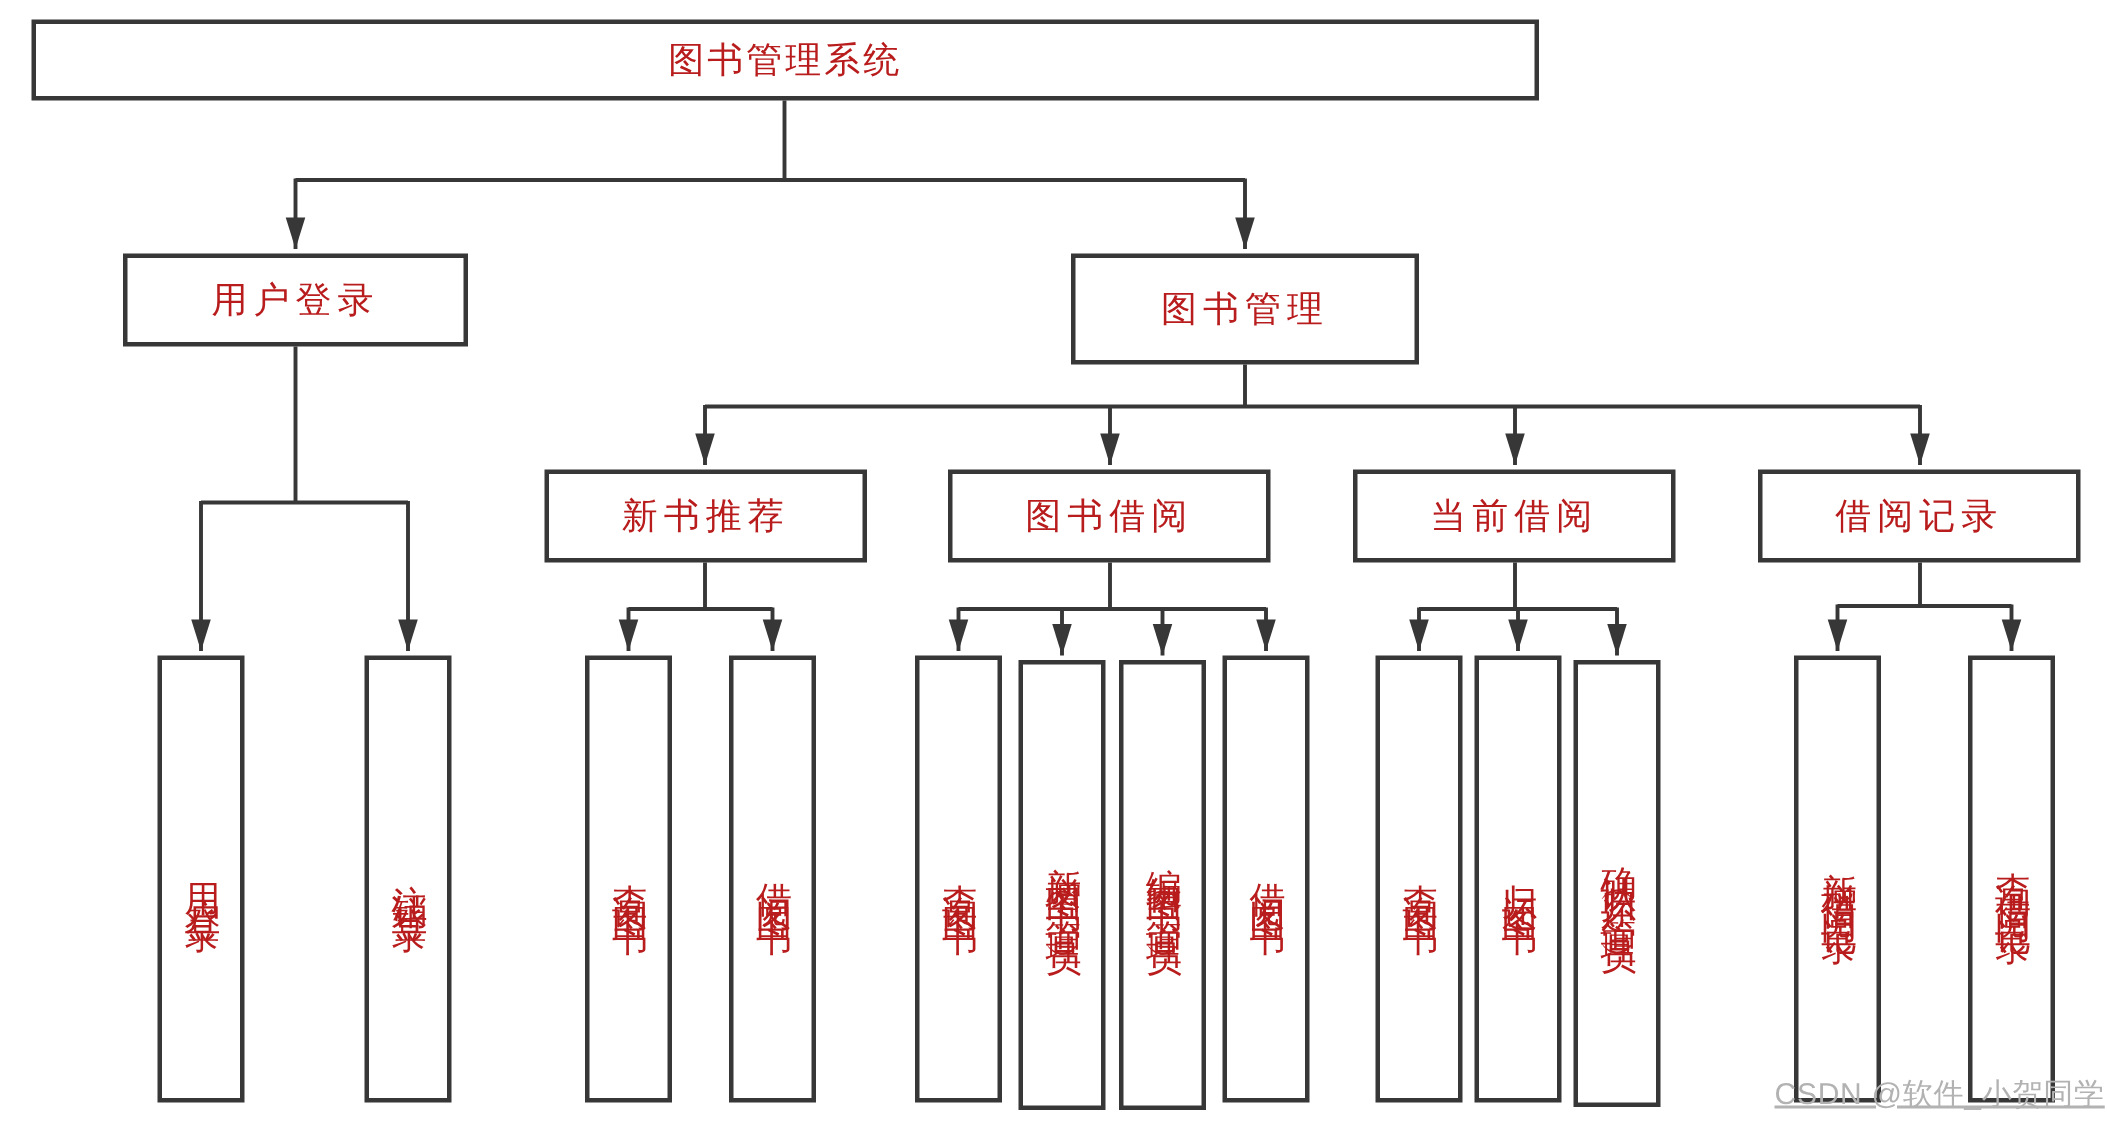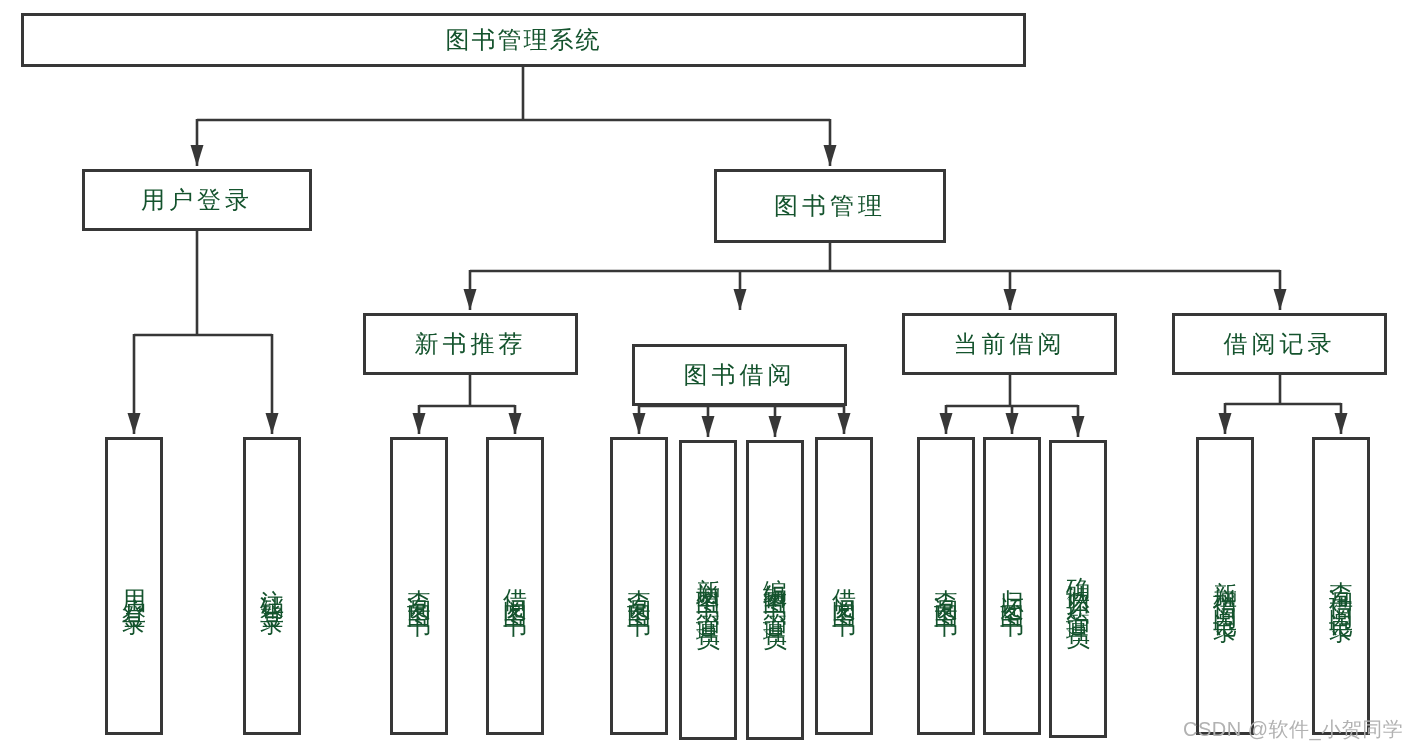--- a/index.html
+++ b/index.html
@@ -15,21 +15,21 @@
     position: absolute;
     left: 0; top: 0;
     width: 1405px; height: 747px;
     pointer-events: none;
   }
   .node {
     position: absolute;
     box-sizing: border-box;
     background: #ffffff;
     border: 3px solid #373737;
-    color: #14532d;
+    color: #b91c1c;
     display: flex;
     align-items: center;
     justify-content: center;
     text-align: center;
     z-index: 2;
   }
   .node.h span {
     font-size: 24px;
     letter-spacing: 4px;
     white-space: nowrap;
@@ -50,20 +50,21 @@
   }
   #watermark {
     position: absolute;
     left: 1183px;
     top: 716px;
     font-size: 20px;
     color: #b2b2b2;
     letter-spacing: 0.5px;
     white-space: nowrap;
     z-index: 3;
+    text-decoration: underline;
   }
 </style>
 </head>
 <body>
 
 <div id="canvas">
 
   <svg id="connectors" width="1405" height="747" viewBox="0 0 1405 747" xmlns="http://www.w3.org/2000/svg">
     <defs>
       <marker id="arw" markerUnits="userSpaceOnUse" markerWidth="24" markerHeight="16" viewBox="0 0 24 16" refX="23" refY="8" orient="auto">
@@ -121,21 +122,21 @@
   <div class="node h" style="left:82px; top:169px; width:230px; height:62px;">
     <span>用户登录</span>
   </div>
   <div class="node h" style="left:714px; top:169px; width:232px; height:74px;">
     <span>图书管理</span>
   </div>
 
   <div class="node h" style="left:363px; top:313px; width:215px; height:62px;">
     <span>新书推荐</span>
   </div>
-  <div class="node h" style="left:632px; top:313px; width:215px; height:62px;margin-top:31px;">
+  <div class="node h" style="left:632px; top:313px; width:215px; height:62px;">
     <span>图书借阅</span>
   </div>
   <div class="node h" style="left:902px; top:313px; width:215px; height:62px;text-align:center;">
     <span>当前借阅</span>
   </div>
   <div class="node h" style="left:1172px; top:313px; width:215px; height:62px;">
     <span>借阅记录</span>
   </div>
 
   <div class="node leaf" style="left:105px; top:437px; width:58px; height:298px;">

